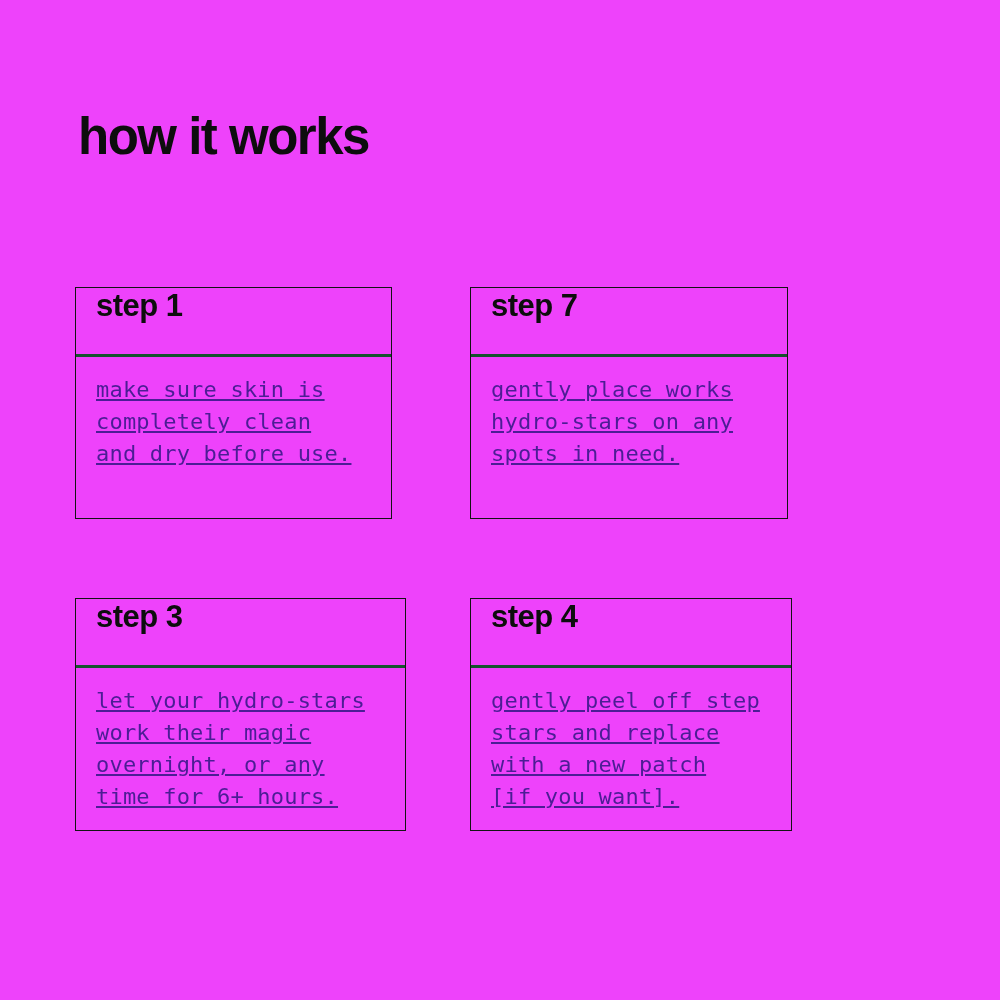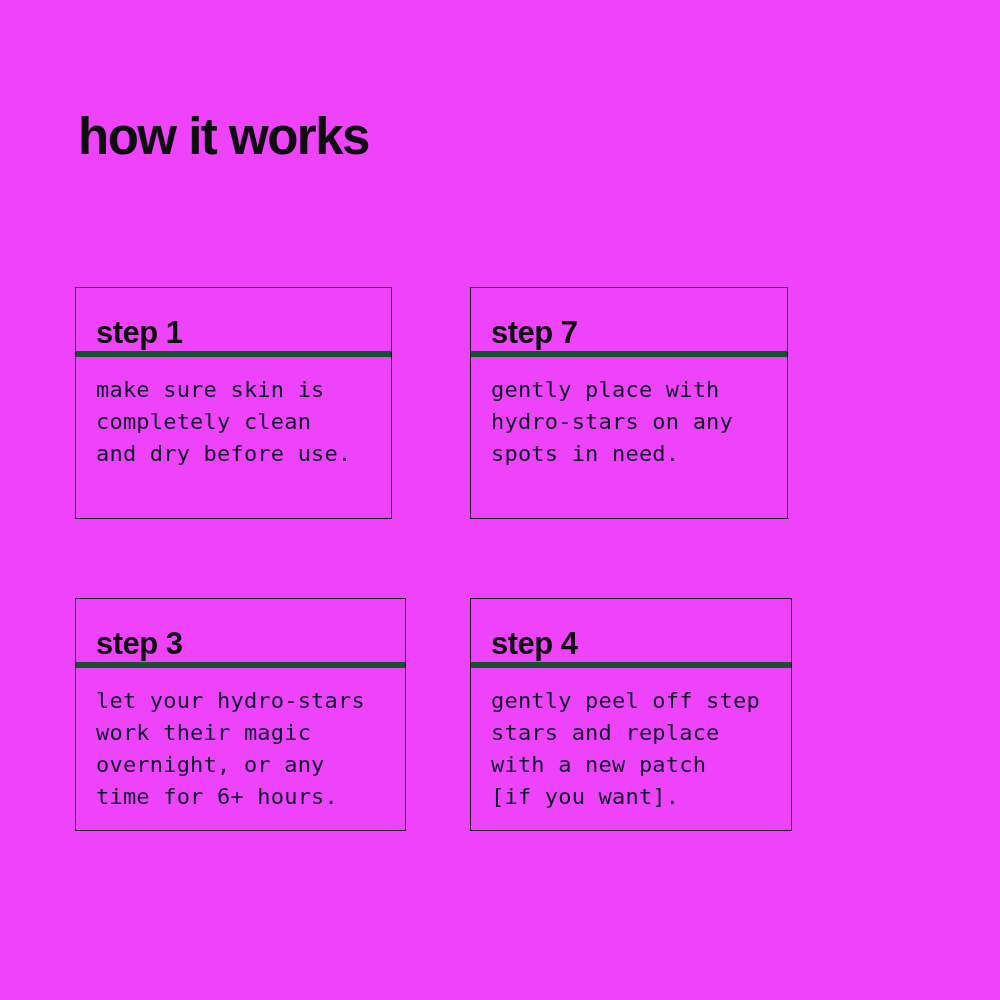--- a/index.html
+++ b/index.html
@@ -25,41 +25,42 @@
     position: absolute;
     border: 1px solid #141414;
     background: transparent;
   }
   .card-1 { left: 75px;  top: 287px; width: 317px; height: 232px; }
   .card-2 { left: 470px; top: 287px; width: 318px; height: 232px; }
   .card-3 { left: 75px;  top: 598px; width: 331px; height: 233px; }
   .card-4 { left: 470px; top: 598px; width: 322px; height: 233px; }
   .step-header {
     height: 69px;
-    border-bottom: 6px solid #14532d;
+    border-bottom: 3px solid #14532d;
     display: flex;
-    align-items: flex-end;
+    align-items: flex-start;
     padding-left: 20px;
   }
   .step-label {
     font-size: 31px;
     font-weight: bold;
     letter-spacing: -0.5px;
     color: #0d0d0d;
   }
   .step-body {
     padding: 17px 14px 0 20px;
   }
   .step-description {
     font-family: "DejaVu Sans Mono", "Liberation Mono", monospace;
     font-size: 22px;
     line-height: 32px;
-    color: #0f172a;
+    color: #4c1d95;
     white-space: pre-line;
     letter-spacing: 0.2px;
+    text-decoration: underline;
   }
 </style>
 </head>
 <body>
 
 <h1 class="page-title">how it works</h1>
 
 <section class="step-card card-1">
   <div class="step-header">
     <span class="step-label">step 1</span>
@@ -69,21 +70,21 @@
 completely clean
 and dry before use.</p>
   </div>
 </section>
 
 <section class="step-card card-2">
   <div class="step-header">
     <span class="step-label">step 7</span>
   </div>
   <div class="step-body">
-    <p class="step-description">gently place with
+    <p class="step-description">gently place works
 hydro-stars on any
 spots in need.</p>
   </div>
 </section>
 
 <section class="step-card card-3">
   <div class="step-header">
     <span class="step-label">step 3</span>
   </div>
   <div class="step-body">

